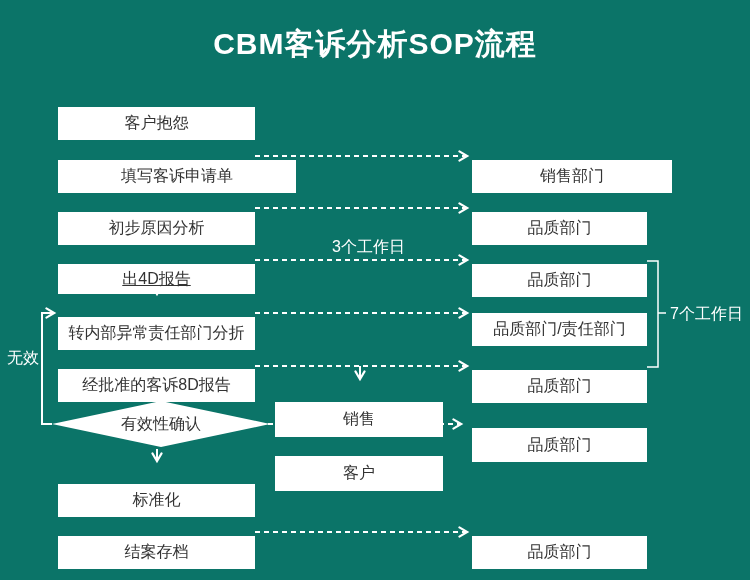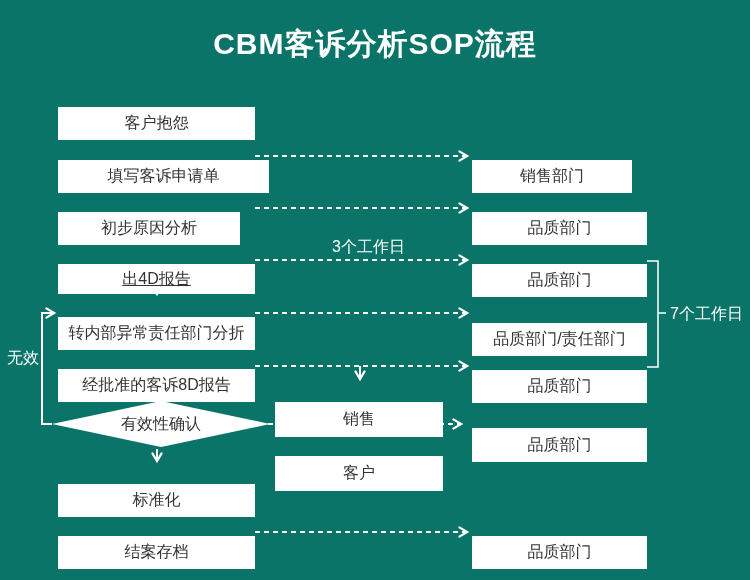--- a/index.html
+++ b/index.html
@@ -71,24 +71,24 @@
       <g stroke-width="1.5">
         <polyline points="647,261 658,261 658,367 647,367"></polyline>
         <line x1="658" y1="313" x2="666" y2="313"></line>
       </g>
     </g>
   </svg>
 
   <div class="box" style="left:58px;top:87px;width:197px;height:33px;">
       <span>客户抱怨</span>
     </div>
-  <div class="box" style="left:58px;top:140px;width:211px;height:33px;">
+  <div class="box" style="left:58px;top:140px;width:238px;height:33px;">
       <span>填写客诉申请单</span>
     </div>
-  <div class="box" style="left:58px;top:192px;width:182px;height:33px;">
+  <div class="box" style="left:58px;top:192px;width:197px;height:33px;">
       <span>初步原因分析</span>
     </div>
   <div class="box" style="left:58px;top:244px;width:197px;height:30px;text-decoration:underline;">
       <span>出4D报告</span>
     </div>
   <div class="box" style="left:58px;top:297px;width:197px;height:33px;">
       <span>转内部异常责任部门分折</span>
     </div>
   <div class="box" style="left:58px;top:349px;width:197px;height:33px;">
       <span>经批准的客诉8D报告</span>
@@ -103,30 +103,30 @@
       <span>销售</span>
     </div>
 
   <div class="box" style="left:58px;top:516px;width:197px;height:33px;">
       <span>结案存档</span>
     </div>
   <div class="box" style="left:275px;top:436px;width:168px;height:35px;">
       <span>客户</span>
     </div>
 
-  <div class="box" style="left:472px;top:140px;width:160px;height:33px;font-family:Liberation Serif, serif;">
+  <div class="box" style="left:472px;top:140px;width:200px;height:33px;font-family:Liberation Serif, serif;">
       <span>销售部门</span>
     </div>
   <div class="box" style="left:472px;top:192px;width:175px;height:33px;">
       <span>品质部门</span>
     </div>
   <div class="box" style="left:472px;top:244px;width:175px;height:33px;">
       <span>品质部门</span>
     </div>
-  <div class="box" style="left:472px;top:303px;width:175px;height:33px;">
+  <div class="box" style="left:472px;top:293px;width:175px;height:33px;">
       <span>品质部门/责任部门</span>
     </div>
   <div class="box" style="left:472px;top:350px;width:175px;height:33px;">
       <span>品质部门</span>
     </div>
   <div class="box" style="left:472px;top:408px;width:175px;height:34px;">
       <span>品质部门</span>
     </div>
   <div class="box" style="left:472px;top:516px;width:175px;height:33px;">
       <span>品质部门</span>

